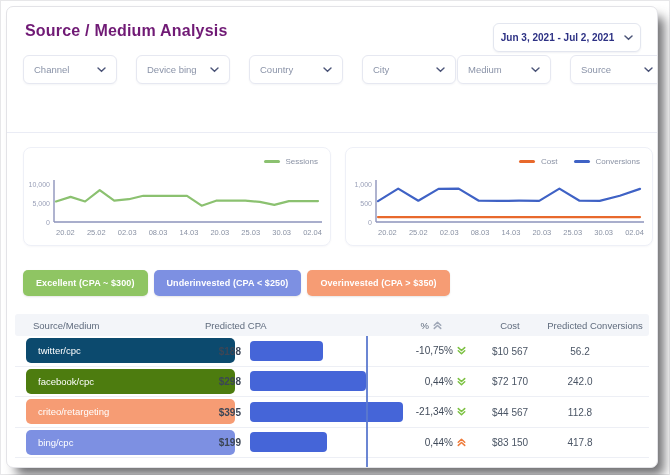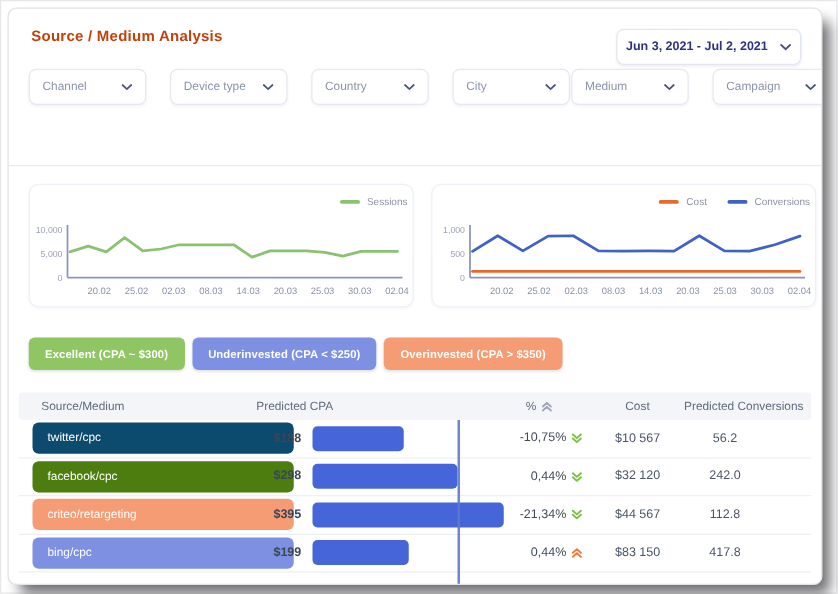--- a/index.html
+++ b/index.html
@@ -1,40 +1,40 @@
 <!DOCTYPE html>
 <html><head>
 <meta charset="utf-8">
 <style>
   html,body{margin:0;padding:0;width:670px;height:475px;overflow:hidden;background:#fff;
     font-family:"Liberation Sans",sans-serif;box-shadow:inset 0 0 0 1px #e7e7e9;}
   .frame{position:absolute;left:6px;top:6px;width:650px;height:460px;background:#fff;
     border:1px solid #e3e3e7;border-radius:7px;overflow:hidden;
     box-shadow:8px 9px 11px -2px rgba(68,68,72,.78);}
-  .page-title{position:absolute;left:18px;top:15px;margin:0;font-size:12px;font-weight:bold;
-    color:#c2410c;letter-spacing:.2px;}
+  .page-title{position:absolute;left:18px;top:15px;margin:0;font-size:16px;font-weight:bold;
+    color:#701a75;letter-spacing:.2px;}
   .date-picker{position:absolute;top:16px;right:16px;width:146px;height:27px;border:1px solid #e3e6ef;
     border-radius:6px;display:flex;align-items:center;justify-content:center;gap:10px;
     font-size:10px;font-weight:bold;color:#2d3184;background:#fff;box-shadow:0 1px 2px rgba(40,50,100,.07);cursor:pointer;}
   .filters{position:absolute;left:16px;top:48px;display:flex;gap:1px;}
   .filter-row{display:flex;gap:19px;}
   .filter-select{width:94px;height:29px;border:1px solid #e6e8f1;border-radius:6px;background:#fff;
     display:flex;align-items:center;justify-content:space-between;padding:0 10px;box-sizing:border-box;
     font-size:9.5px;color:#8a93a8;box-shadow:0 1px 2px rgba(40,50,100,.05);cursor:pointer;}
   .divider{position:absolute;left:0;right:0;top:125px;border-top:1px solid #eaecf5;}
   .charts{position:absolute;left:16px;top:140px;display:flex;gap:14px;}
   .chart-card{width:306px;height:97px;border:1px solid #eef0f7;border-radius:8px;background:#fff;
     position:relative;box-shadow:0 1px 2px rgba(40,50,100,.04);}
-  .legend{position:absolute;top:9px;right:4px;display:flex;gap:16px;align-items:center;text-align:right;}
+  .legend{position:absolute;top:9px;right:12px;display:flex;gap:16px;align-items:center;text-align:right;}
   .legend-item{display:flex;align-items:center;gap:6px;cursor:pointer;}
   .legend-swatch{width:16px;height:3px;border-radius:2px;display:inline-block;}
   .legend-label{font-size:8px;color:#8a92a4;}
   .chart-svg{position:absolute;left:0;top:28px;}
   .ytick{font-size:7px;fill:#9aa0b8;font-family:"Liberation Sans",sans-serif;}
-  .x-labels{position:absolute;left:46px;right:8px;top:80px;display:flex;justify-content:space-between;
+  .x-labels{position:absolute;left:32px;right:8px;top:80px;display:flex;justify-content:space-between;
     font-size:7.5px;color:#8a92a4;gap:11px;}
   .badges{position:absolute;left:16px;top:263px;display:flex;gap:6px;}
   .badge{height:26px;border-radius:5px;display:flex;align-items:center;padding:0 13px;
     font-size:9px;font-weight:bold;color:#fff;letter-spacing:.1px;box-shadow:0 1px 2px rgba(0,0,0,.10);cursor:pointer;}
   .table{position:absolute;left:8px;top:307px;width:634px;}
   .t-head{height:22px;background:#f3f5f9;border-radius:3px;position:relative;
     font-size:9.5px;color:#5f6b7d;}
   .th{position:absolute;top:0;height:22px;display:flex;align-items:center;}
   .th-source{left:18px;}
   .th-cpa{left:190px;}
@@ -72,41 +72,47 @@
 
   <div class="filters" id="filters">
       <div class="filter-row">
         <div class="filter-select">
           <span>Channel</span>
           <svg class="chev" width="9" height="6" viewBox="0 0 9 6">
         <path d="M1 1l3.5 3.3L8 1" fill="none" stroke="#4c5578" stroke-width="1.4" stroke-linecap="round"></path>
           </svg>
         </div>
         <div class="filter-select">
-          <span>Device type</span>
+          <span>Device bing</span>
           <svg class="chev" width="9" height="6" viewBox="0 0 9 6">
         <path d="M1 1l3.5 3.3L8 1" fill="none" stroke="#4c5578" stroke-width="1.4" stroke-linecap="round"></path>
           </svg>
         </div>
         <div class="filter-select">
           <span>Country</span>
           <svg class="chev" width="9" height="6" viewBox="0 0 9 6">
         <path d="M1 1l3.5 3.3L8 1" fill="none" stroke="#4c5578" stroke-width="1.4" stroke-linecap="round"></path>
           </svg>
         </div>
         <div class="filter-select">
           <span>City</span>
           <svg class="chev" width="9" height="6" viewBox="0 0 9 6">
         <path d="M1 1l3.5 3.3L8 1" fill="none" stroke="#4c5578" stroke-width="1.4" stroke-linecap="round"></path>
           </svg>
         </div>
       </div>
       <div class="filter-row">
         <div class="filter-select">
           <span>Medium</span>
+          <svg class="chev" width="9" height="6" viewBox="0 0 9 6">
+        <path d="M1 1l3.5 3.3L8 1" fill="none" stroke="#4c5578" stroke-width="1.4" stroke-linecap="round"></path>
+          </svg>
+        </div>
+        <div class="filter-select">
+          <span>Source</span>
           <svg class="chev" width="9" height="6" viewBox="0 0 9 6">
         <path d="M1 1l3.5 3.3L8 1" fill="none" stroke="#4c5578" stroke-width="1.4" stroke-linecap="round"></path>
           </svg>
         </div>
         <div class="filter-select">
           <span>Campaign</span>
           <svg class="chev" width="9" height="6" viewBox="0 0 9 6">
         <path d="M1 1l3.5 3.3L8 1" fill="none" stroke="#4c5578" stroke-width="1.4" stroke-linecap="round"></path>
           </svg>
         </div>
@@ -217,21 +223,21 @@
         </div>
         <div class="t-row">
           <div class="pill" style="background:#4d7c0f">facebook/cpc</div>
           <span class="cpa-val">$298</span>
           <div class="bar-wrap">
             <div class="bar" style="width:115.5px;background:#4565d8"></div>
           </div>
           <span class="pct">0,44% <svg width="11" height="11" viewBox="0 0 12 12">
               <path d="M2.5 2.8L6 6l3.5-3.2M2.5 6.3L6 9.5l3.5-3.2" fill="none" stroke="#7cc142" stroke-width="1.7" stroke-linecap="round" stroke-linejoin="round"></path>
             </svg></span>
-          <span class="cost">$32 120</span>
+          <span class="cost">$72 170</span>
           <span class="conv">242.0</span>
         </div>
         <div class="t-row">
           <div class="pill" style="background:#f69c74">criteo/retargeting</div>
           <span class="cpa-val">$395</span>
           <div class="bar-wrap">
             <div class="bar" style="width:153.1px;background:#4565d8"></div>
           </div>
           <span class="pct">-21,34% <svg width="11" height="11" viewBox="0 0 12 12">
               <path d="M2.5 2.8L6 6l3.5-3.2M2.5 6.3L6 9.5l3.5-3.2" fill="none" stroke="#7cc142" stroke-width="1.7" stroke-linecap="round" stroke-linejoin="round"></path>

